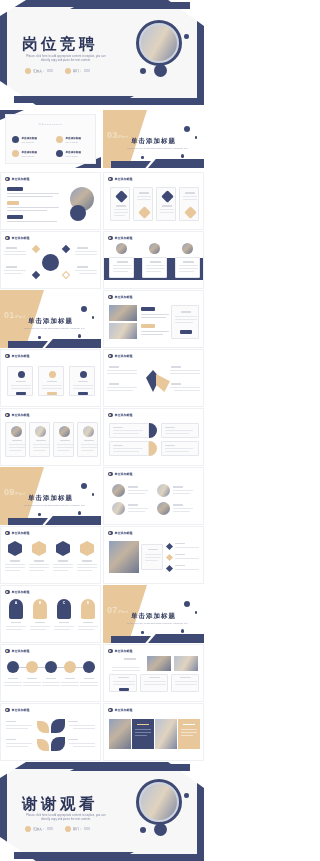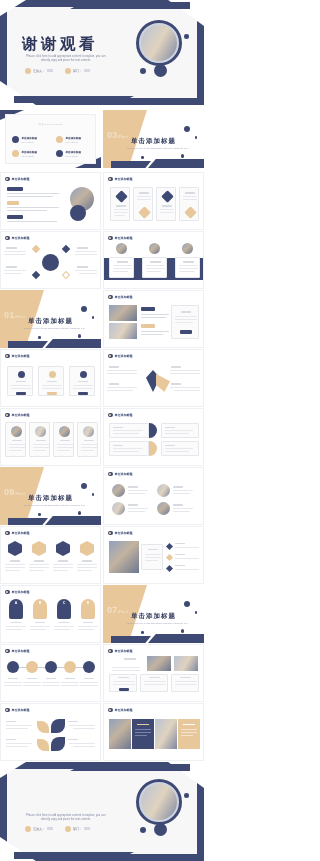--- a/index.html
+++ b/index.html
@@ -136,21 +136,21 @@
 <div class="page">
 
   <div class="slide full cover" style="position:absolute;left:0;top:0;">
     <div class="inner"></div>
     <div class="corner-w-tl"></div>
     <div class="notch-tr"></div>
     <div class="notch-bl"></div>
     <div class="bar-b"></div>
     <div class="bar-t"></div>
 
-    <div class="cover-title">谢谢观看</div>
+    <div class="cover-title">岗位竞聘</div>
     <div class="cover-sub">Please click here to add appropriate content to explain, you can directly copy and paste the text content.</div>
     <div class="cover-meta">
       <div class="mi">
         <span class="dot"></span>
         <span class="mt">汇报人：</span>
         <span class="mv">XXX</span>
       </div>
       <div class="mi">
         <span class="dot"></span>
         <span class="mt">部门：</span>
@@ -703,20 +703,21 @@
   </div>
 
   <div class="slide full cover" style="position:absolute;left:0;top:762px;height:99px;">
     <div class="inner"></div>
     <div class="corner-w-tl"></div>
     <div class="notch-tr"></div>
     <div class="notch-bl"></div>
     <div class="bar-b"></div>
     <div class="bar-t"></div>
 
+    <div class="cover-title" style="top:32px;">谢谢观看</div>
     <div class="cover-sub" style="top:52px;">Please click here to add appropriate content to explain, you can directly copy and paste the text content.</div>
     <div class="cover-meta" style="top:64px;">
       <div class="mi">
         <span class="dot"></span>
         <span class="mt">汇报人：</span>
         <span class="mv">XXX</span>
       </div>
       <div class="mi">
         <span class="dot"></span>
         <span class="mt">部门：</span>

